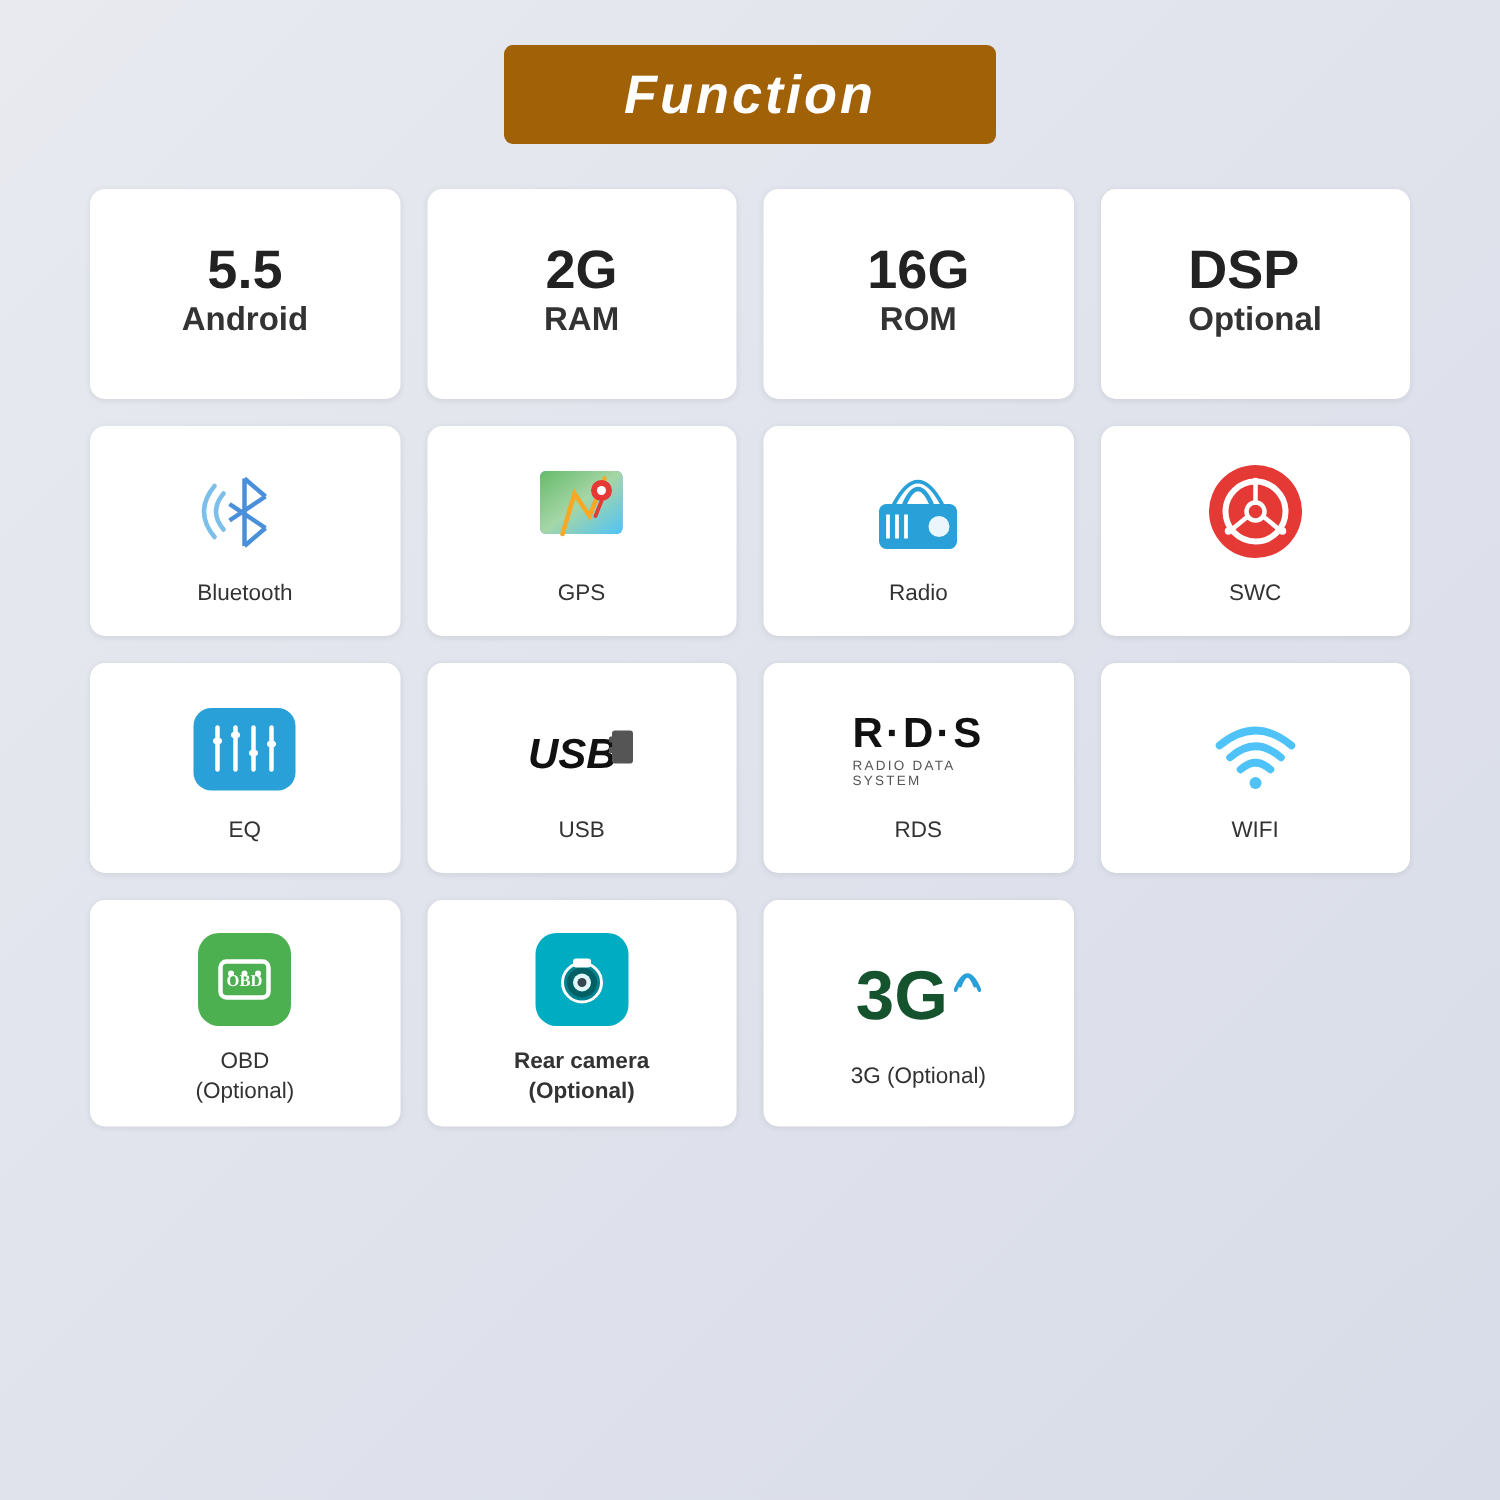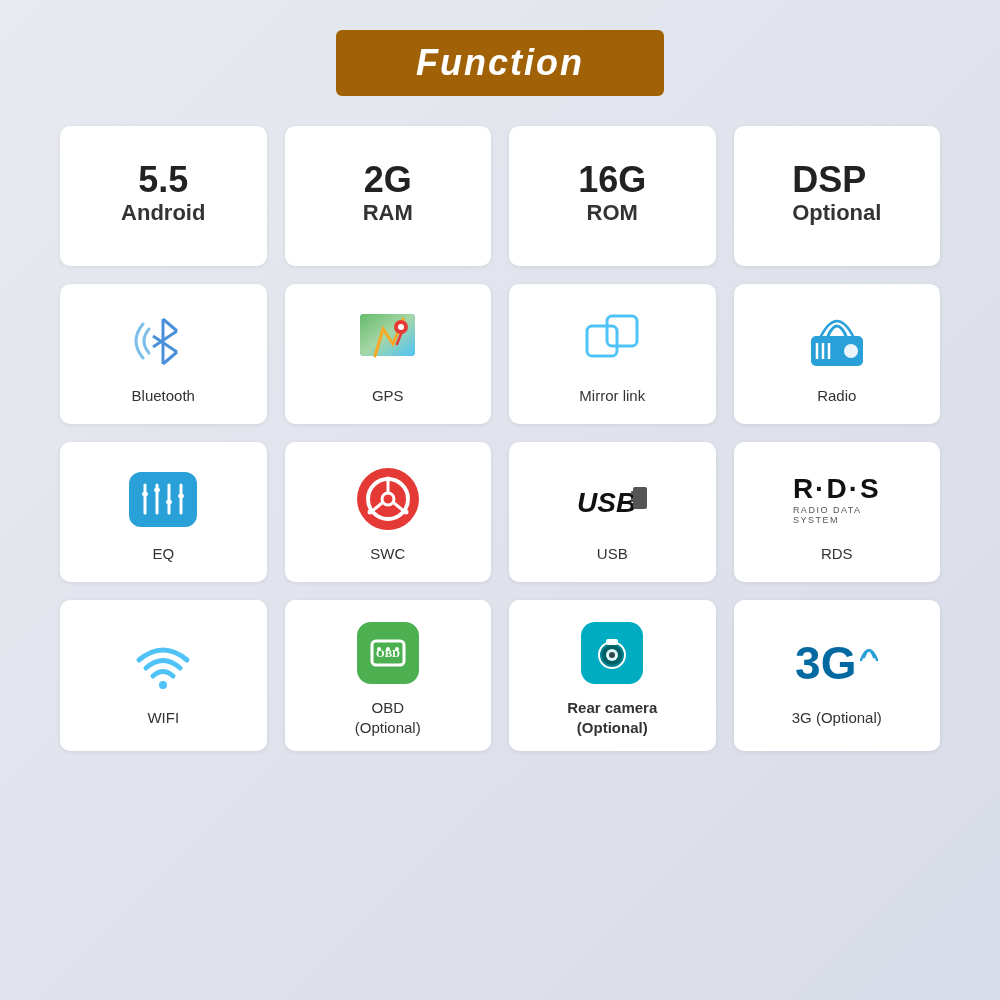--- a/index.html
+++ b/index.html
@@ -200,48 +200,59 @@
         <path d="M20 47 L28 20 L38 35 L48 10" fill="none" stroke="#f9a825" stroke-width="3" stroke-linecap="round"></path>
 
         <circle cx="46" cy="18" r="7" fill="#e53935"></circle>
         <circle cx="46" cy="18" r="3" fill="white"></circle>
         <path d="M46 25 L42 35" fill="none" stroke="#e53935" stroke-width="2.5" stroke-linecap="round"></path>
       </svg>
     </div>
     <div class="card-label">GPS</div>
   </div>
 
-  <div class="card">
-    <div class="card-icon">
-      <svg width="60" height="60" viewBox="0 0 60 60">
-
-        <rect x="5" y="15" width="30" height="30" rx="5" fill="none" stroke="#4fc3f7" stroke-width="3"></rect>
-        <rect x="25" y="5" width="30" height="30" rx="5" fill="none" stroke="#4fc3f7" stroke-width="3"></rect>
-      </svg>
-    </div>
-    <div class="card-label">Mirror link</div>
-  </div>
 
   <div class="card">
     <div class="card-icon">
       <svg width="68" height="60" viewBox="0 0 68 60">
 
         <rect x="8" y="25" width="52" height="30" rx="5" fill="#29a0d8"></rect>
 
         <line x1="14" y1="32" x2="14" y2="48" stroke="white" stroke-width="2.5"></line>
         <line x1="20" y1="32" x2="20" y2="48" stroke="white" stroke-width="2.5"></line>
         <line x1="26" y1="32" x2="26" y2="48" stroke="white" stroke-width="2.5"></line>
 
         <circle cx="48" cy="40" r="7" fill="white" opacity="0.9"></circle>
 
         <path d="M25 25 Q34 5 43 25" fill="none" stroke="#29a0d8" stroke-width="3" stroke-linecap="round"></path>
         <path d="M18 25 Q34 -5 50 25" fill="none" stroke="#29a0d8" stroke-width="2.5" stroke-linecap="round"></path>
       </svg>
     </div>
     <div class="card-label">Radio</div>
+  </div>
+
+  <div class="card">
+    <div class="card-icon">
+      <div class="swc-icon-wrap">
+        <svg width="48" height="48" viewBox="0 0 48 48">
+
+          <circle cx="24" cy="24" r="20" fill="none" stroke="white" stroke-width="4"></circle>
+          <circle cx="24" cy="24" r="6" fill="none" stroke="white" stroke-width="3"></circle>
+
+          <line x1="24" y1="18" x2="24" y2="5" stroke="white" stroke-width="3" stroke-linecap="round"></line>
+          <line x1="18" y1="28" x2="7" y2="37" stroke="white" stroke-width="3" stroke-linecap="round"></line>
+          <line x1="30" y1="28" x2="41" y2="37" stroke="white" stroke-width="3" stroke-linecap="round"></line>
+
+          <circle cx="24" cy="4" r="2.5" fill="white"></circle>
+          <circle cx="6" cy="37" r="2.5" fill="white"></circle>
+          <circle cx="42" cy="37" r="2.5" fill="white"></circle>
+        </svg>
+      </div>
+    </div>
+    <div class="card-label">SWC</div>
   </div>
 
   <div class="card">
     <div class="card-icon">
       <div class="eq-icon-wrap">
         <svg width="52" height="38" viewBox="0 0 52 38">
 
           <line x1="8" y1="5" x2="8" y2="33" stroke="white" stroke-width="3" stroke-linecap="round"></line>
           <rect x="5" y="12" width="6" height="4" rx="2" fill="white"></rect>
           <line x1="20" y1="5" x2="20" y2="33" stroke="white" stroke-width="3" stroke-linecap="round"></line>
@@ -251,41 +262,20 @@
           <line x1="44" y1="5" x2="44" y2="33" stroke="white" stroke-width="3" stroke-linecap="round"></line>
           <rect x="41" y="14" width="6" height="4" rx="2" fill="white"></rect>
         </svg>
       </div>
     </div>
     <div class="card-label">EQ</div>
   </div>
 
   <div class="card">
     <div class="card-icon">
-      <div class="swc-icon-wrap">
-        <svg width="48" height="48" viewBox="0 0 48 48">
-
-          <circle cx="24" cy="24" r="20" fill="none" stroke="white" stroke-width="4"></circle>
-          <circle cx="24" cy="24" r="6" fill="none" stroke="white" stroke-width="3"></circle>
-
-          <line x1="24" y1="18" x2="24" y2="5" stroke="white" stroke-width="3" stroke-linecap="round"></line>
-          <line x1="18" y1="28" x2="7" y2="37" stroke="white" stroke-width="3" stroke-linecap="round"></line>
-          <line x1="30" y1="28" x2="41" y2="37" stroke="white" stroke-width="3" stroke-linecap="round"></line>
-
-          <circle cx="24" cy="4" r="2.5" fill="white"></circle>
-          <circle cx="6" cy="37" r="2.5" fill="white"></circle>
-          <circle cx="42" cy="37" r="2.5" fill="white"></circle>
-        </svg>
-      </div>
-    </div>
-    <div class="card-label">SWC</div>
-  </div>
-
-  <div class="card">
-    <div class="card-icon">
       <div style="display:flex;flex-direction:column;align-items:center;">
         <svg width="75" height="45" viewBox="0 0 75 45">
 
           <text x="2" y="35" font-family="Arial Black, Arial" font-weight="900" font-size="28" fill="#111" font-style="italic">USB</text>
 
           <rect x="58" y="10" width="14" height="22" rx="2" fill="#555"></rect>
           <rect x="56" y="14" width="3" height="4" rx="1" fill="#555"></rect>
           <rect x="56" y="21" width="3" height="4" rx="1" fill="#555"></rect>
         </svg>
       </div>
@@ -350,21 +340,21 @@
         </svg>
       </div>
     </div>
     <div class="card-label" style="white-space:pre-line;font-weight:bold;">Rear camera
 (Optional)</div>
   </div>
 
   <div class="card">
     <div class="card-icon">
       <div style="display:flex;align-items:flex-start;gap:4px;">
-        <span style="font-size:46px;font-weight:900;color:#0369a1;font-family:'Arial Black',Arial,sans-serif;line-height:1;">3G</span>
+        <span style="font-size:46px;font-weight:900;color:#14532d;font-family:'Arial Black',Arial,sans-serif;line-height:1;">3G</span>
         <svg width="18" height="20" viewBox="0 0 18 20" style="margin-top:2px;">
           <path d="M4 15 Q9 2 14 15" fill="none" stroke="#29a0d8" stroke-width="2.5" stroke-linecap="round"></path>
           <path d="M1 18 Q9 -2 17 18" fill="none" stroke="#29a0d8" stroke-width="2.5" stroke-linecap="round"></path>
         </svg>
       </div>
     </div>
     <div class="card-label">3G  (Optional)</div>
   </div>
 
 </div>

